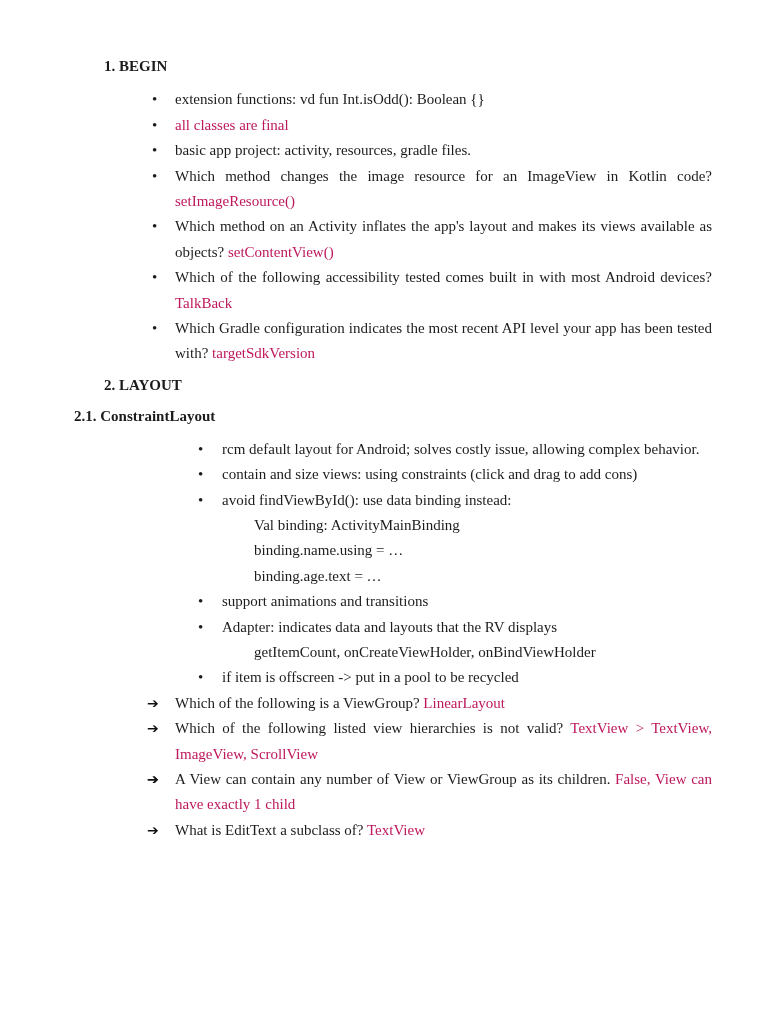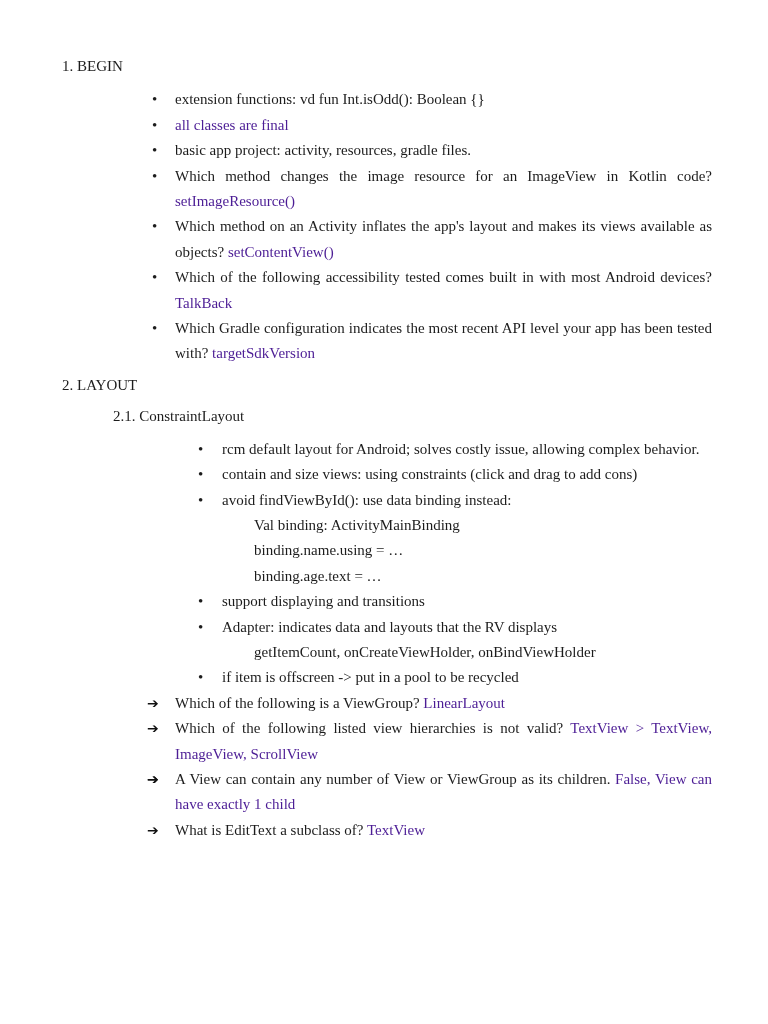--- a/index.html
+++ b/index.html
@@ -19,29 +19,29 @@
   .page {
     position: relative;
     width: 768px;
     height: 1024px;
     padding-top: 54px;
     box-sizing: border-box;
     background: #ffffff;
   }
 
   .h1 {
-    font-weight: normal;
-    margin-left: 62px;
+    font-weight: bold;
+    margin-left: 104px;
     line-height: 25.4px;
   }
   .h1-begin { margin-bottom: 8px; }
   .h1-layout { margin-top: 6px; margin-bottom: 6px; }
   .h2 {
-    font-weight: normal;
-    margin-left: 113px;
+    font-weight: bold;
+    margin-left: 74px;
     line-height: 25.4px;
     margin-bottom: 7px;
   }
   .h2-recycler { margin-top: 7px; }
 
   .li1 {
     position: relative;
     margin-left: 175px;
     width: 537px;
     text-align: justify;
@@ -71,21 +71,21 @@
   .arrow-marker {
     position: absolute;
     left: -28px;
     top: 0;
     font-family: "DejaVu Sans", sans-serif;
     font-size: 14px;
     font-weight: bold;
     color: #111111;
   }
   .cont { text-align: left; margin-left: 32px; }
-  .red { color: #4c1d95; }
+  .red { color: #be185d; }
 </style>
 </head>
 <body>
 
 <div class="page">
 
   <div class="h1 h1-begin">1. BEGIN</div>
 
   <div>
     <div class="li1">
@@ -137,21 +137,21 @@
       <div class="cont">Val binding: ActivityMainBinding</div>
       <div class="cont">binding.name.using = …</div>
       <div class="cont">binding.age.text = …</div>
     </div>
   </div>
 
 
   <div>
     <div class="li2">
       <span class="marker">•</span>
-      <span>support displaying and transitions</span>
+      <span>support animations and transitions</span>
     </div>
     <div class="li2">
       <span class="marker">•</span>
       <span>Adapter: indicates data and layouts that the RV displays</span>
       <div class="cont">getItemCount, onCreateViewHolder, onBindViewHolder</div>
     </div>
     <div class="li2">
       <span class="marker">•</span>
       <span>if item is offscreen -&gt; put in a pool to be recycled</span>
     </div>

